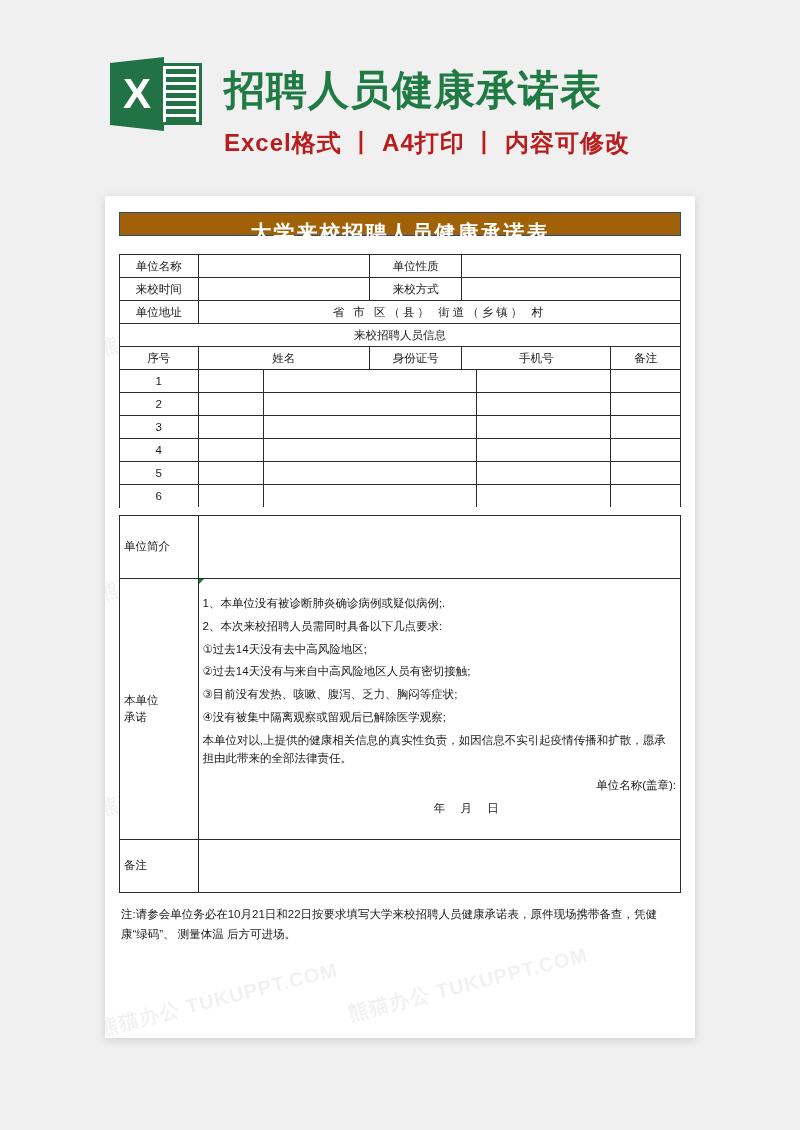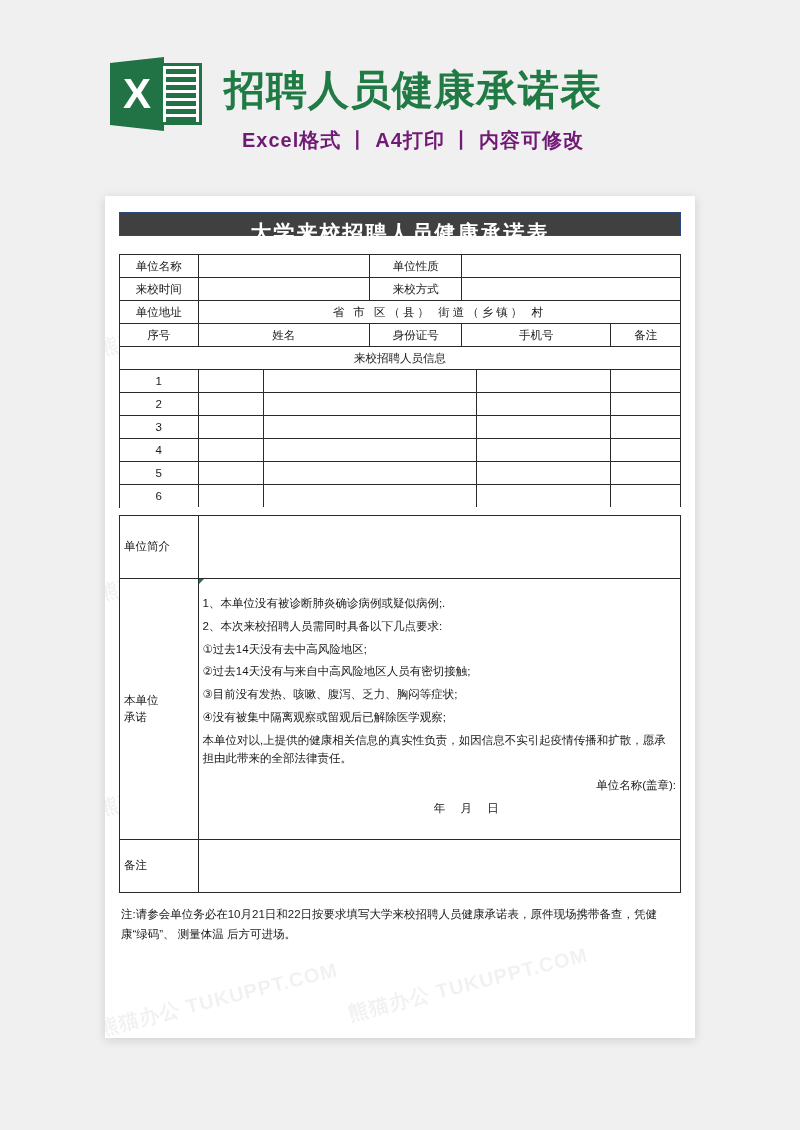--- a/index.html
+++ b/index.html
@@ -42,21 +42,21 @@
   .xlogo .lsheet i{
     display:block;height:5px;background:#217346;
     margin:3px 3px 0 3px;
   }
   .promo-texts{margin-left:22px;margin-top:15px;}
   #promo-title{
     font-size:41px;font-weight:bold;color:#1f7a43;
     letter-spacing:1px;line-height:1;margin:0;white-space:nowrap;
   }
   #promo-sub{
-    margin-top:16px;font-size:20px;font-weight:bold;color:#701a75;
+    margin-top:16px;font-size:24px;font-weight:bold;color:#b91c1c;
     letter-spacing:1px;text-align:center;white-space:nowrap;
   }
 
   
   #paper{
     position:absolute;left:105px;top:196px;width:590px;height:842px;
     background:#ffffff;
     box-shadow:0 2px 10px rgba(0,0,0,0.14);
     overflow:hidden;
   }
@@ -66,21 +66,21 @@
     position:absolute;color:rgba(0,0,0,0.055);
     font-size:20px;font-weight:bold;white-space:nowrap;
     transform:rotate(-14deg);pointer-events:none;
     font-family:"Liberation Sans",sans-serif;letter-spacing:1px;
   }
 
   #sheet{position:relative;padding:16px 14px 0 14px;}
 
   
   #doc-title{
-    background:#404040;color:#ffffff;
+    background:#a16207;color:#ffffff;
     height:24px;line-height:40px;text-align:center;
     font-size:21px;font-weight:bold;letter-spacing:2px;
     border:1px solid #28497f;box-sizing:border-box;
     margin-bottom:18px;
   }
 
   table.grid{
     width:100%;border-collapse:collapse;table-layout:fixed;
     font-size:11.5px;color:#1a1a1a;
   }
@@ -189,29 +189,29 @@
         <td class="lbl">来校方式</td>
         <td class="blank" colspan="2"></td>
       </tr>
 
       <tr>
         <td class="lbl">单位地址</td>
         <td class="blank addr-line" colspan="4">省   市   区（县）  街道（乡镇）  村</td>
       </tr>
 
       <tr>
+        <td class="band" colspan="5">来校招聘人员信息</td>
+      </tr>
+
+      <tr>
         <td class="hd">序号</td>
         <td class="hd">姓名</td>
         <td class="hd">身份证号</td>
         <td class="hd">手机号</td>
         <td class="hd">备注</td>
-      </tr>
-
-      <tr>
-        <td class="band" colspan="5">来校招聘人员信息</td>
       </tr>
     </tbody>
       </table>
 
     <table class="grid" style="margin-top:-1px;">
       <colgroup>
         <col style="width:70px">
         <col style="width:58px">
         <col style="width:190px">
         <col style="width:120px">

